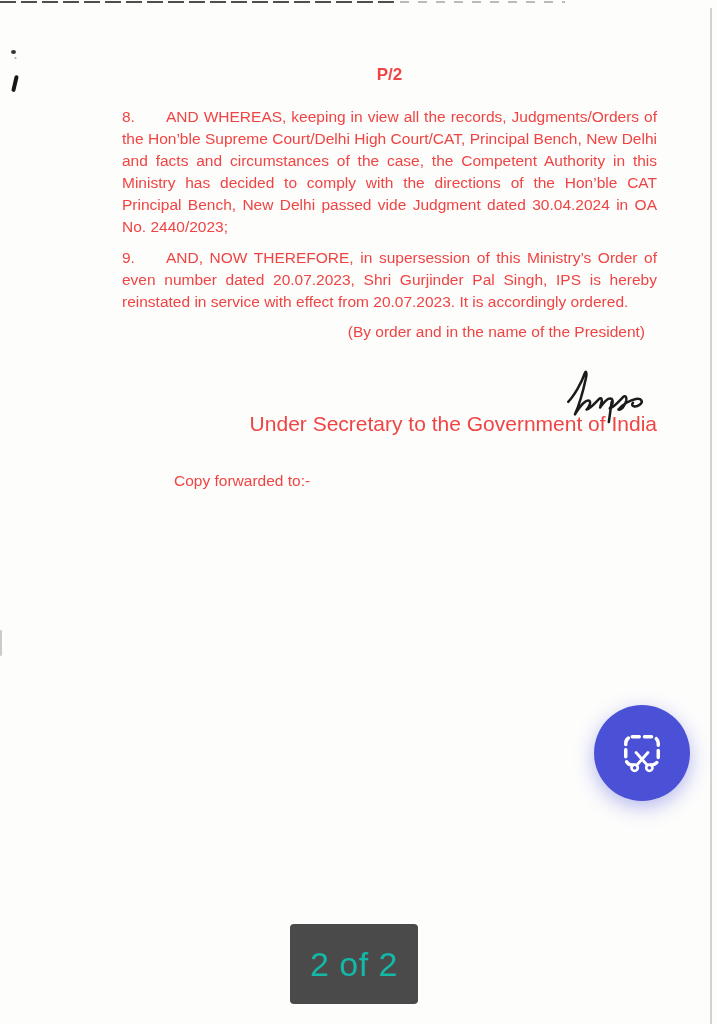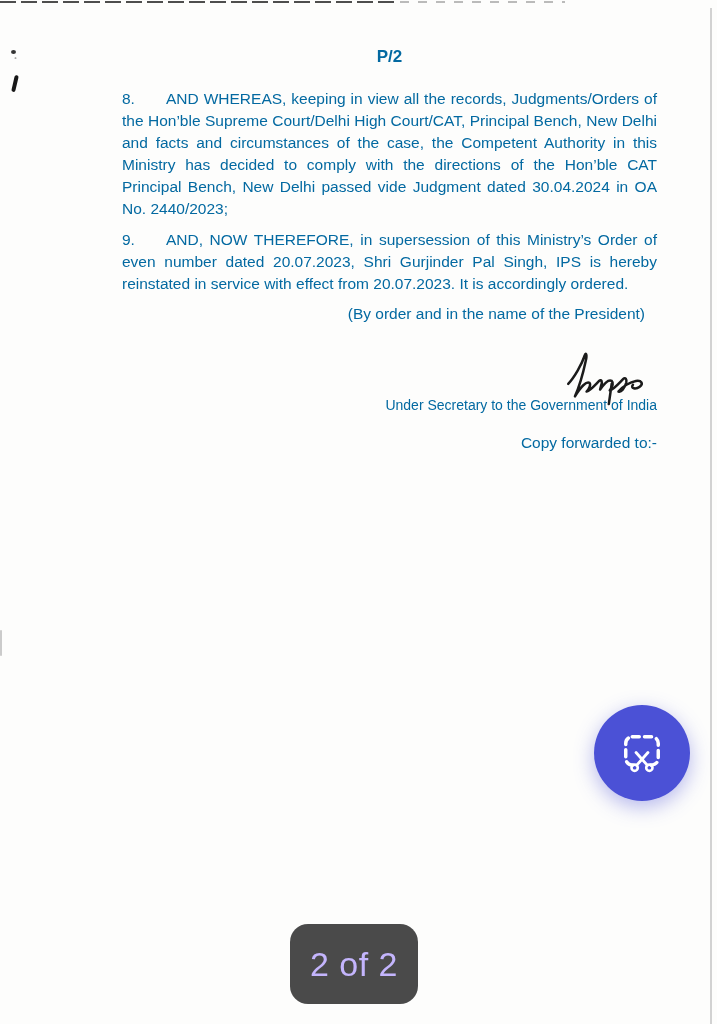--- a/index.html
+++ b/index.html
@@ -33,49 +33,49 @@
     position:absolute;left:710px;top:8px;bottom:0;width:1.5px;
     background:#d2d2d2;
   }
   .edge-left-smudge{
     position:absolute;left:0;top:630px;width:2px;height:26px;
     background:#9a9a9a;opacity:.5;border-radius:2px;
   }
 
   
   .doc{
-    position:absolute;left:122px;top:46px;width:535px;
-    color:#0369a1;font-size:15.5px;line-height:22px;
+    position:absolute;left:122px;top:64px;width:535px;
+    color:#ef4444;font-size:15.5px;line-height:22px;
   }
   .doc-header{text-align:center;font-weight:bold;font-size:17px;line-height:22px;}
   p{margin:0;}
   .numbered{text-align:justify;}
   .para-8{margin-top:20px;}
   .para-9{margin-top:9px;}
   .pnum{display:inline-block;width:44px;}
   .by-order{text-align:right;margin-top:8px;padding-right:12px;}
   .sig-block{position:relative;margin-top:70px;text-align:right;line-height:21px;}
   .sig-scribble{position:absolute;right:4px;top:-46px;width:100px;height:58px;}
   .sig-name{font-weight:bold;font-size:16px;}
-  .sig-title{font-size:14px;}
-  .copy-heading{margin-top:16px;margin-left:52px;text-align:right;}
+  .sig-title{font-size:21px;}
+  .copy-heading{margin-top:36px;margin-left:52px;}
   .copy-para{margin-top:14px;margin-left:52px;text-align:justify;}
   .bold{font-weight:bold;}
 
   
   .fab{
     position:absolute;left:594px;top:705px;width:96px;height:96px;
     border-radius:50%;background:#4b51d6;border:none;cursor:pointer;
     display:flex;align-items:center;justify-content:center;
     box-shadow:0 6px 20px rgba(75,81,214,.40);
     padding:0;
   }
   .pill{
     position:absolute;left:290px;top:924px;width:128px;height:80px;
-    border-radius:18px;background:#4a4a4a;color:#c4b5fd;
+    border-radius:4px;background:#4a4a4a;color:#14b8a6;
     display:flex;align-items:center;justify-content:center;
     font-size:34px;letter-spacing:.5px;font-weight:400;
   }
 </style>
 </head>
 <body>
 
 <div class="screen">
 
   <div class="artifact-top-line"></div>

